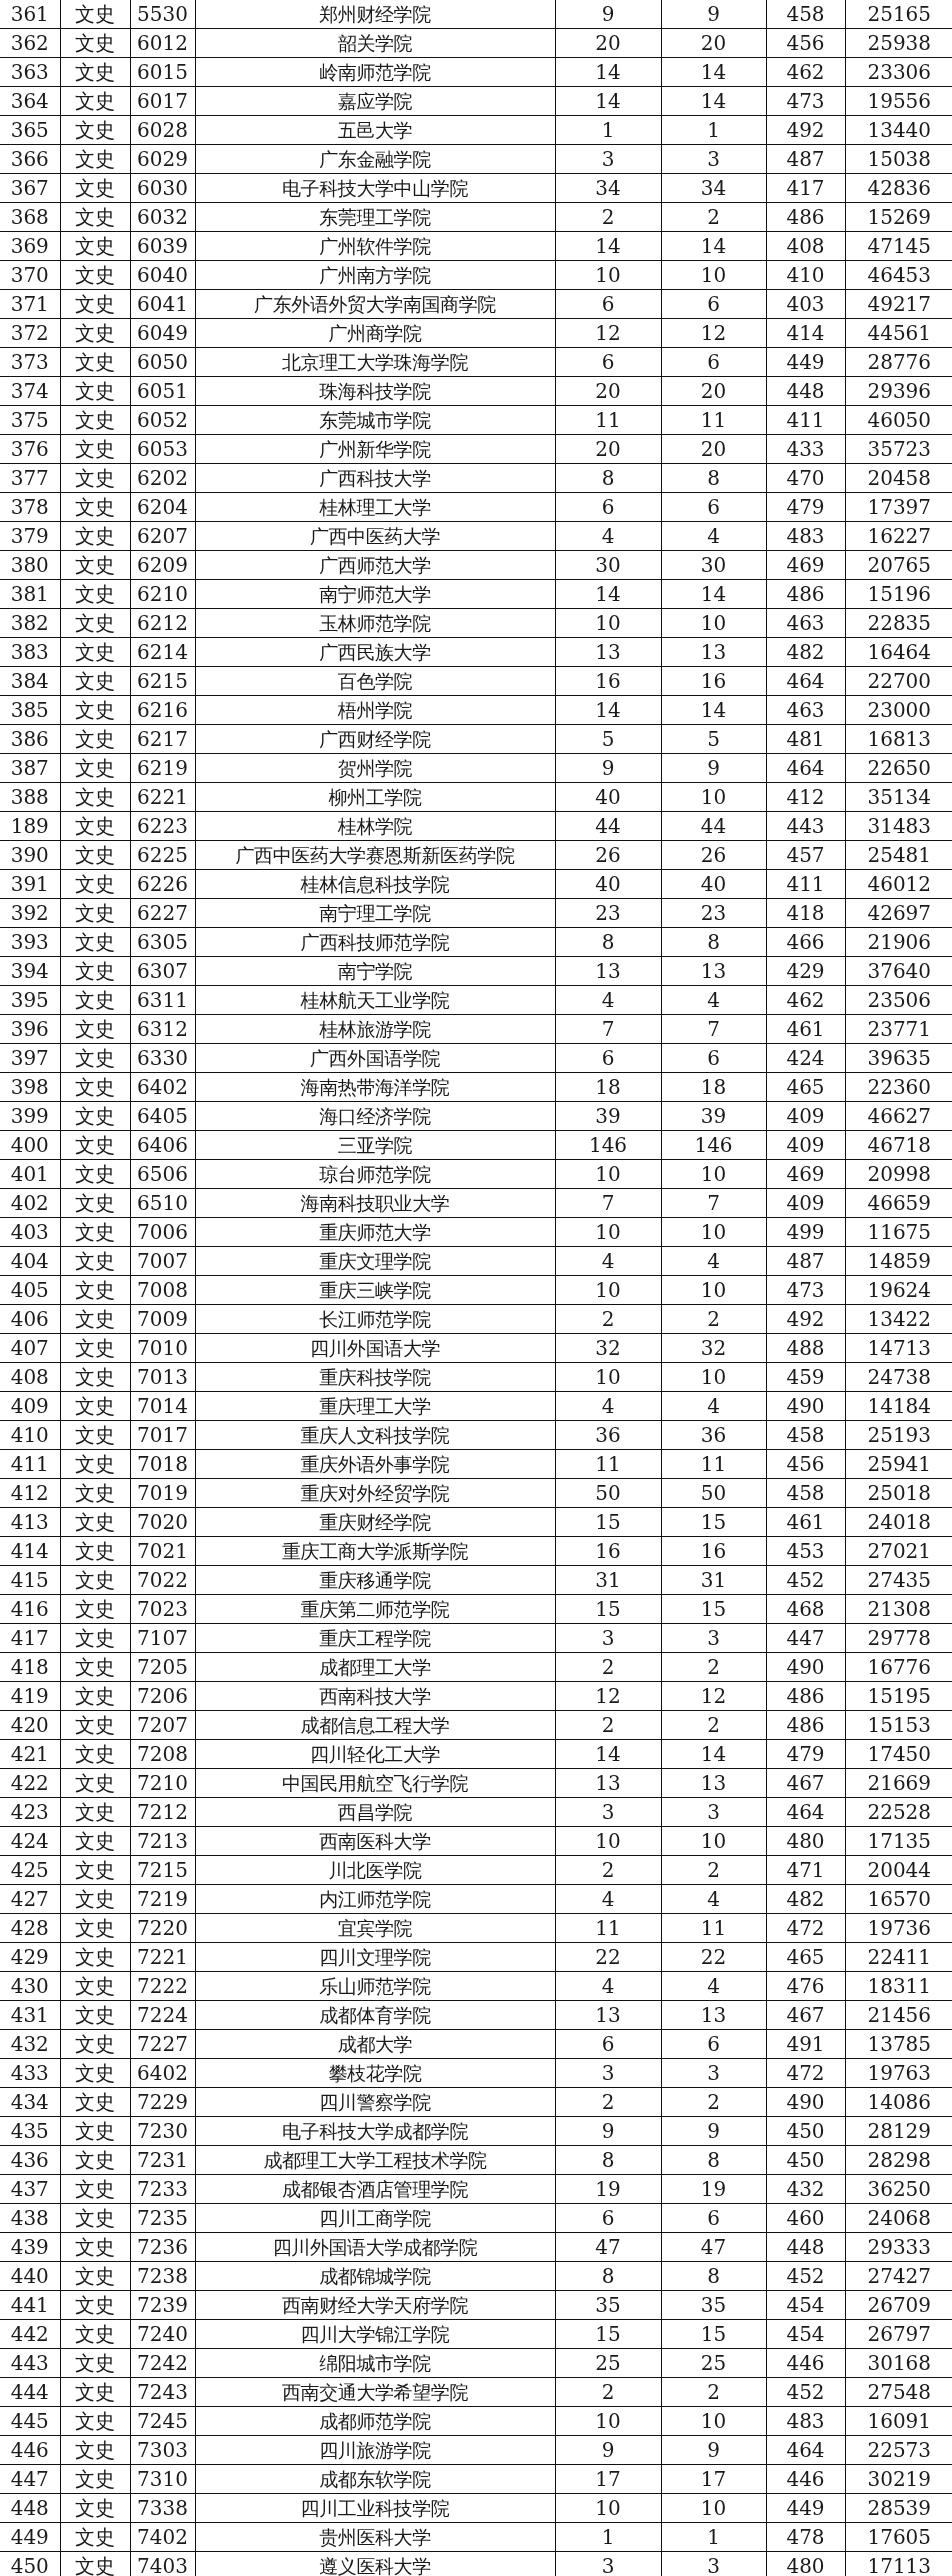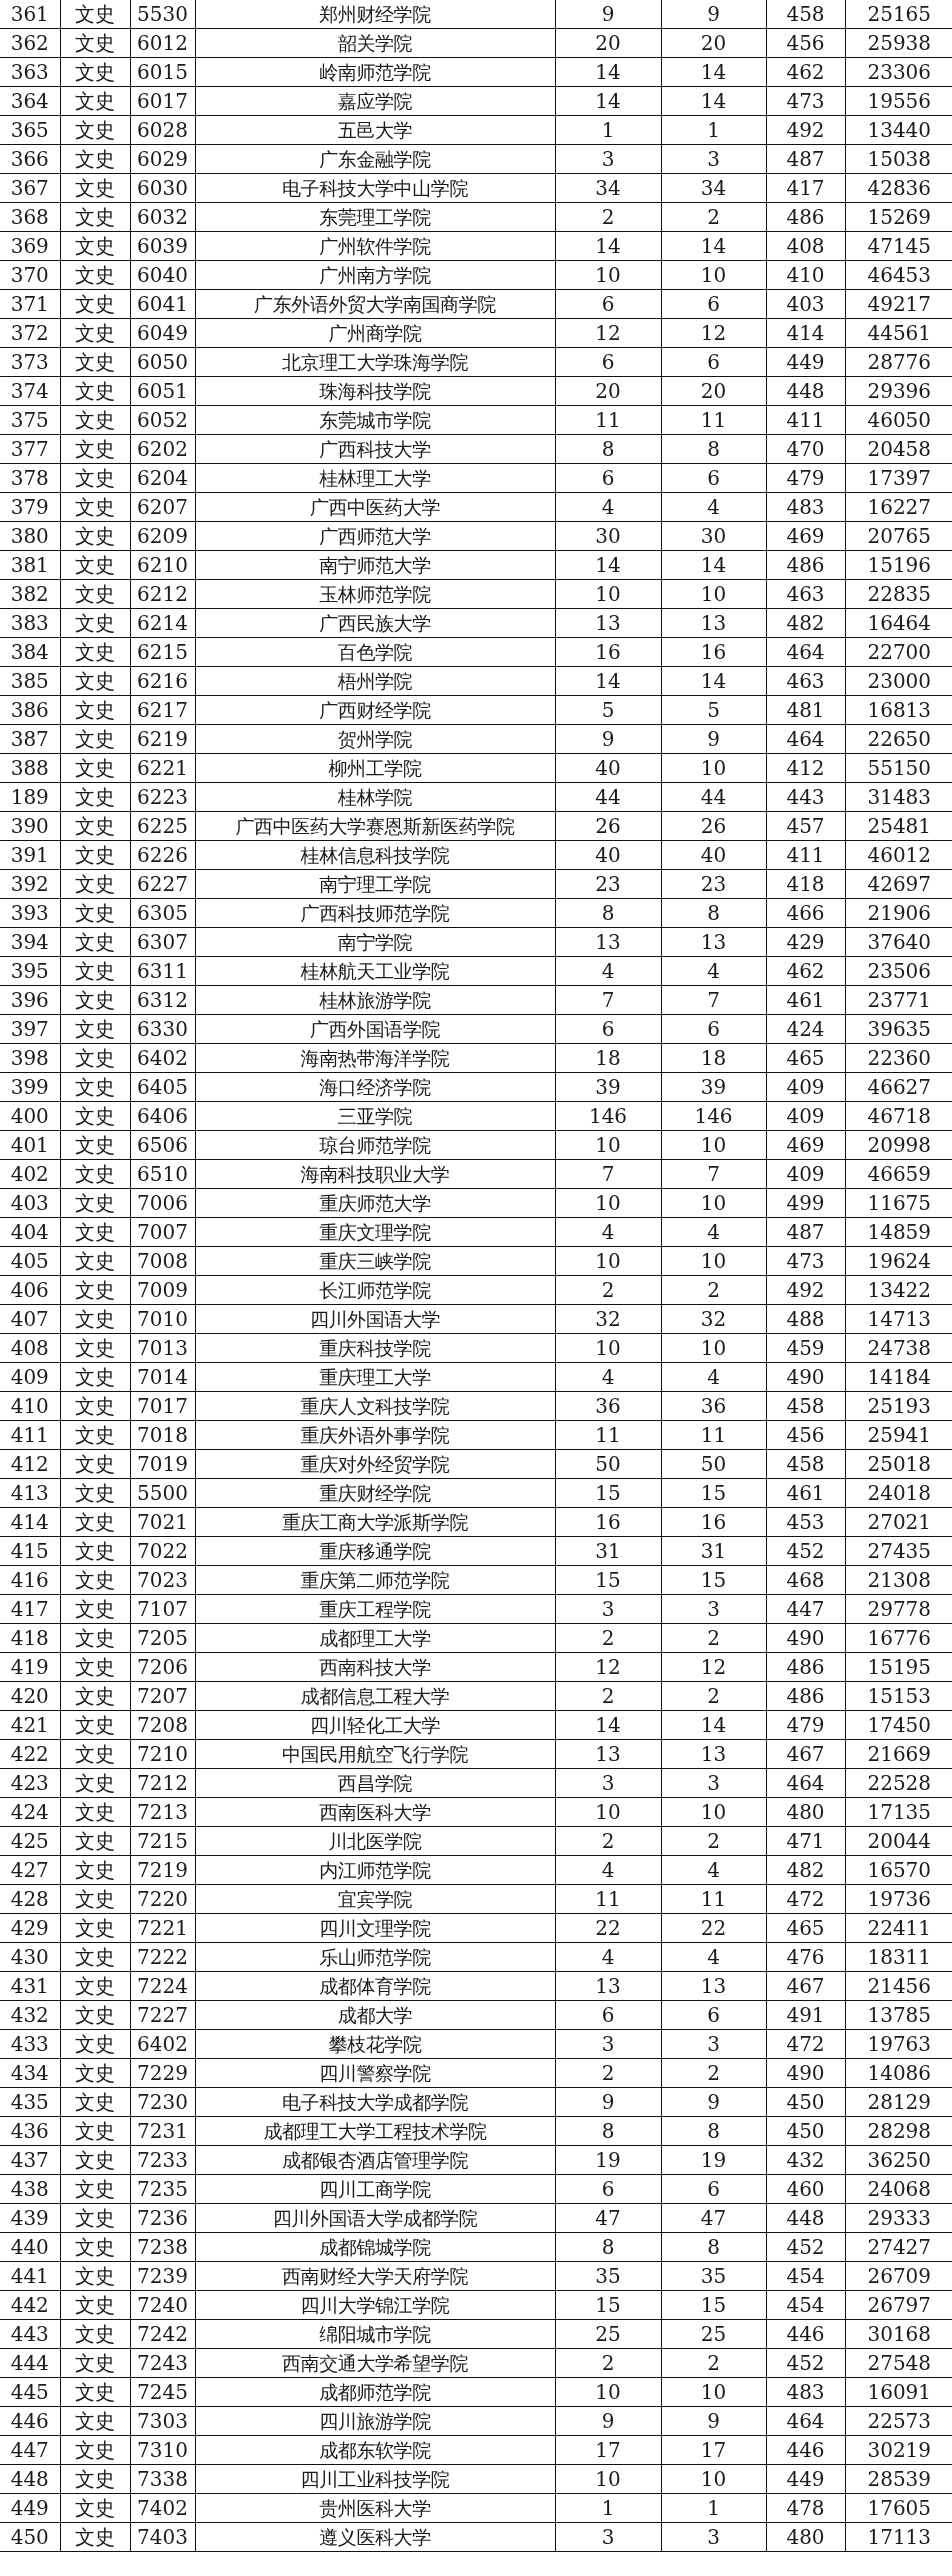--- a/index.html
+++ b/index.html
@@ -186,20 +186,30 @@
     <td>375</td>
     <td>文史</td>
     <td>6052</td>
     <td class="name">东莞城市学院</td>
     <td>11</td>
     <td>11</td>
     <td>411</td>
     <td>46050</td>
   </tr>
       <tr>
+    <td>376</td>
+    <td>文史</td>
+    <td>6053</td>
+    <td class="name">广州新华学院</td>
+    <td>20</td>
+    <td>20</td>
+    <td>433</td>
+    <td>35723</td>
+  </tr>
+      <tr>
     <td>377</td>
     <td>文史</td>
     <td>6202</td>
     <td class="name">广西科技大学</td>
     <td>8</td>
     <td>8</td>
     <td>470</td>
     <td>20458</td>
   </tr>
       <tr>
@@ -303,21 +313,21 @@
     <td>22650</td>
   </tr>
       <tr>
     <td>388</td>
     <td>文史</td>
     <td>6221</td>
     <td class="name">柳州工学院</td>
     <td>40</td>
     <td>10</td>
     <td>412</td>
-    <td>55150</td>
+    <td>35134</td>
   </tr>
       <tr>
     <td>189</td>
     <td>文史</td>
     <td>6223</td>
     <td class="name">桂林学院</td>
     <td>44</td>
     <td>44</td>
     <td>443</td>
     <td>31483</td>
@@ -548,21 +558,21 @@
     <td>7019</td>
     <td class="name">重庆对外经贸学院</td>
     <td>50</td>
     <td>50</td>
     <td>458</td>
     <td>25018</td>
   </tr>
       <tr>
     <td>413</td>
     <td>文史</td>
-    <td>5500</td>
+    <td>7020</td>
     <td class="name">重庆财经学院</td>
     <td>15</td>
     <td>15</td>
     <td>461</td>
     <td>24018</td>
   </tr>
       <tr>
     <td>414</td>
     <td>文史</td>
     <td>7021</td>

